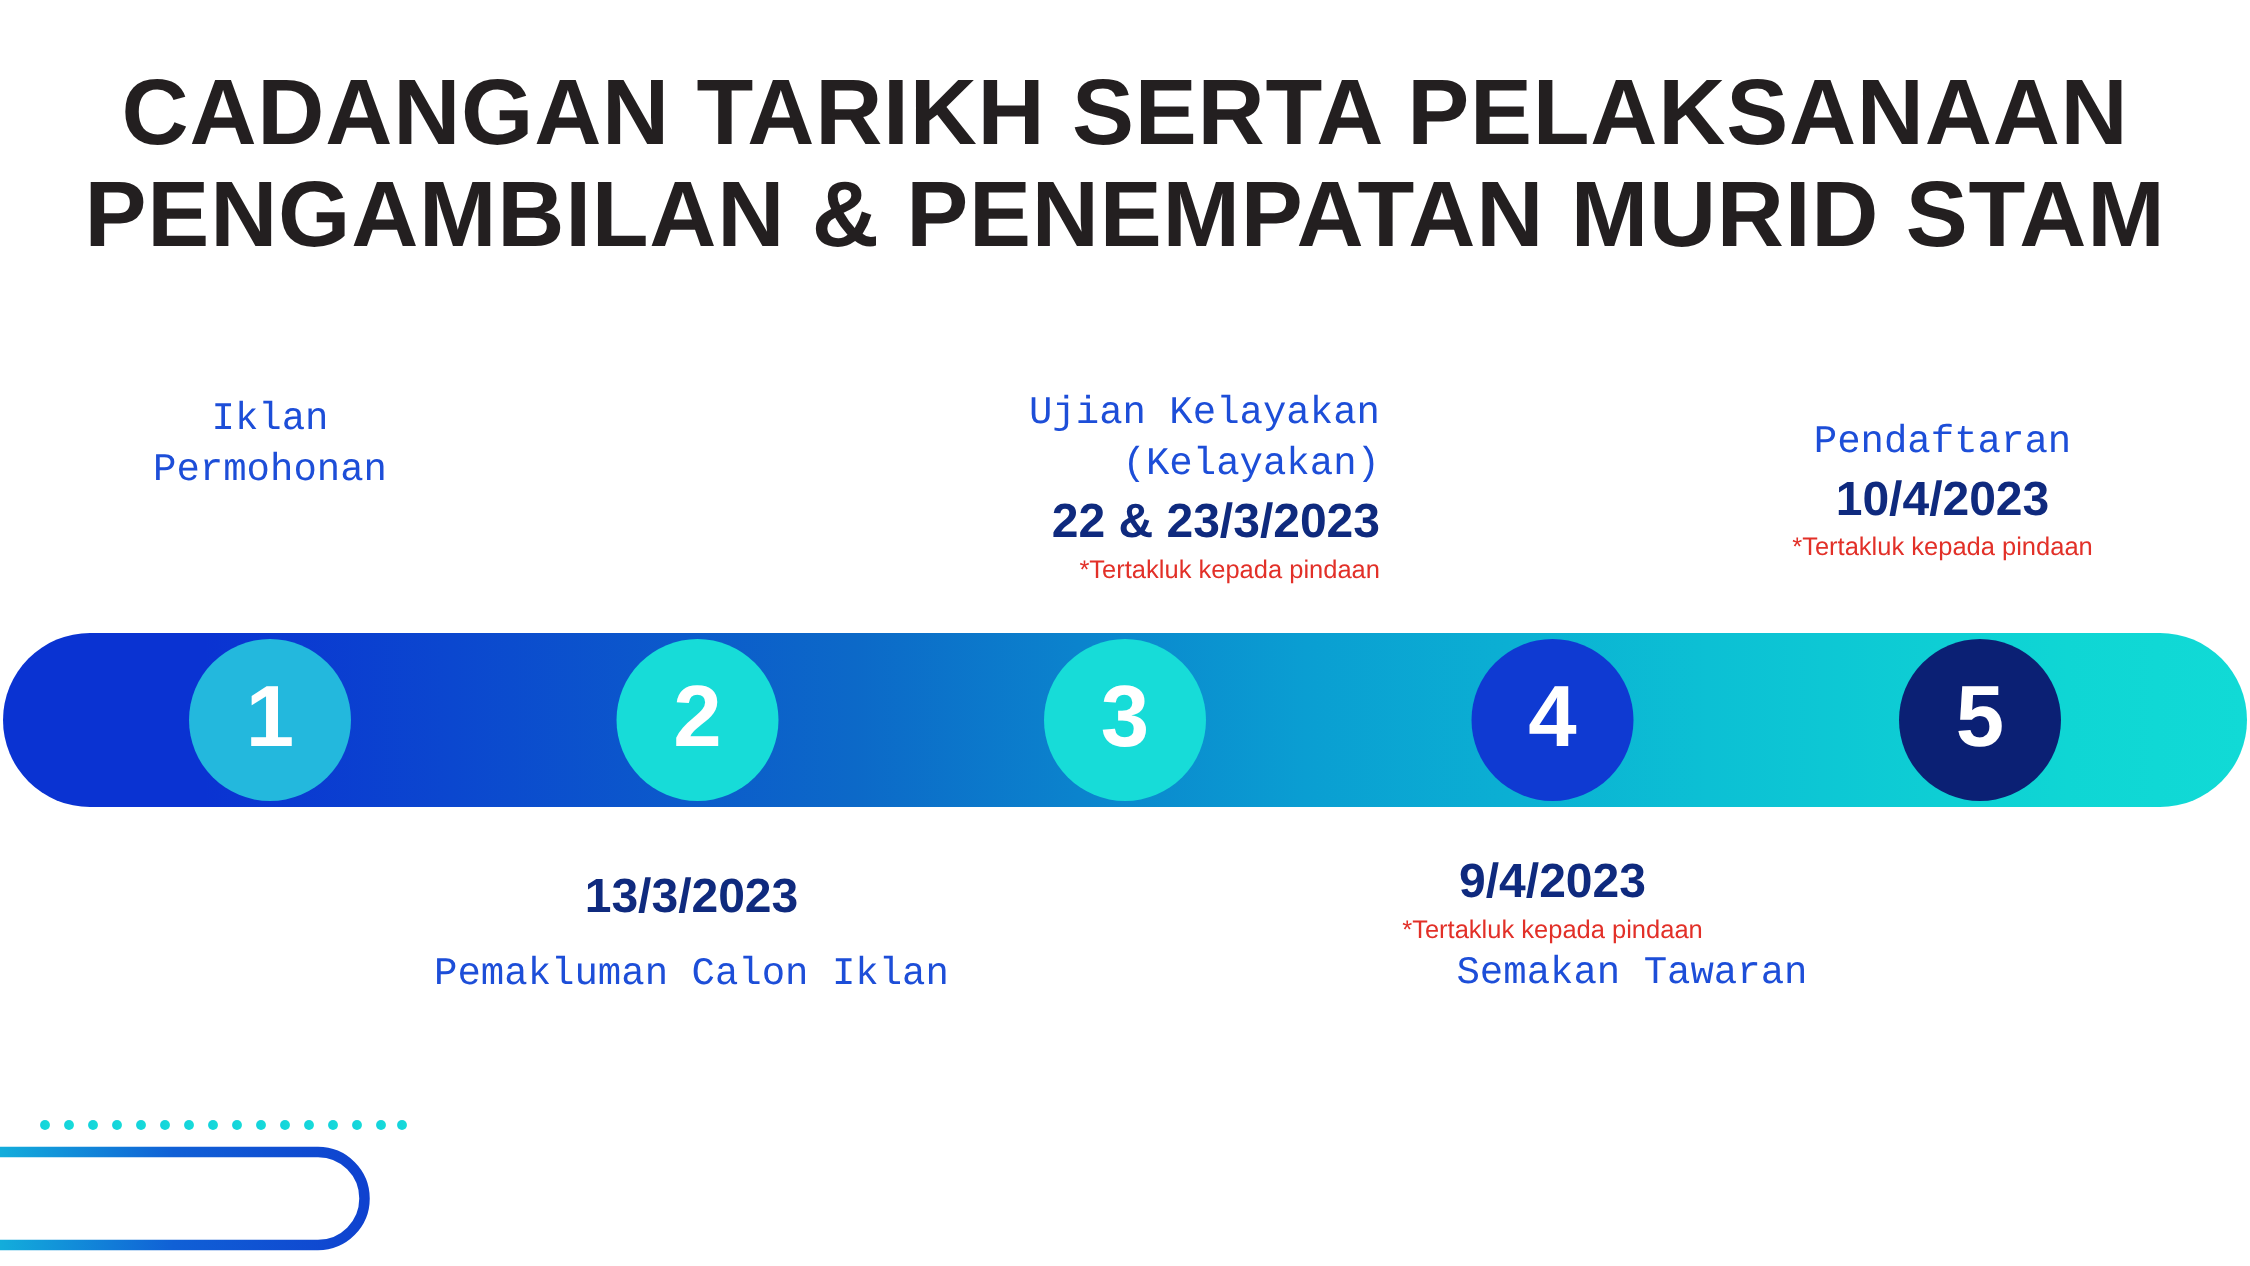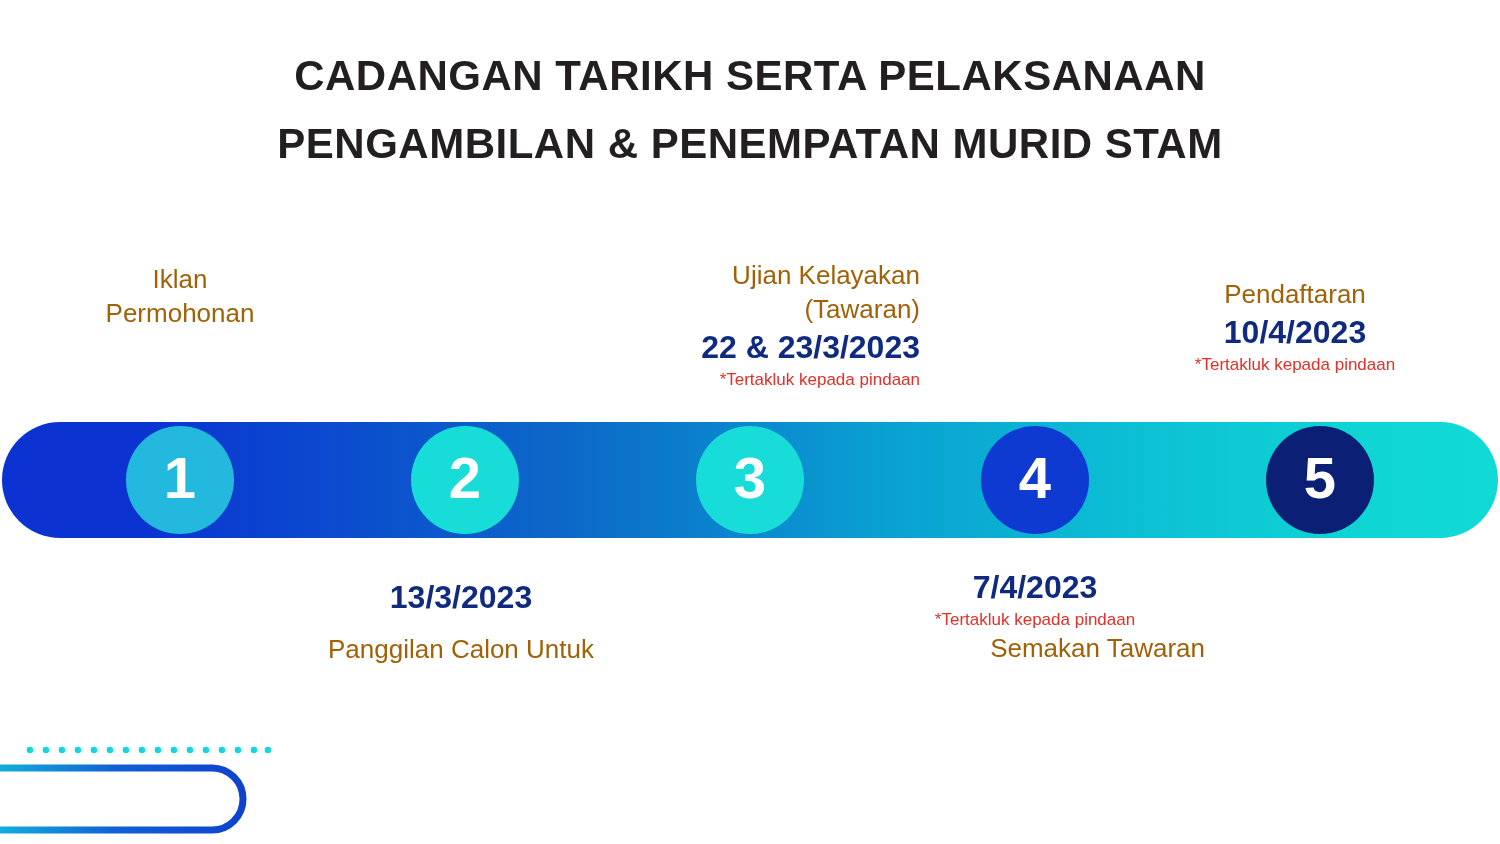--- a/index.html
+++ b/index.html
@@ -20,21 +20,21 @@
   .title-block {
     position: absolute;
     left: 0;
     top: 42px;
     width: 1500px;
     text-align: center;
   }
   .title-line {
     font-family: "Liberation Sans", sans-serif;
     font-weight: bold;
-    font-size: 42px;
+    font-size: 62px;
     line-height: 68px;
     letter-spacing: 0.5px;
     color: #231f20;
     white-space: nowrap;
   }
 
   
   .timeline-bar {
     position: absolute;
     left: 2px;
@@ -70,24 +70,24 @@
     line-height: 1;
   }
   .step-circle .num { transform: translateY(-2px); }
 
   
   .label-group {
     position: absolute;
     text-align: center;
   }
   .lbl-text {
-    font-family: Liberation Sans, sans-serif;
+    font-family: Liberation Mono, monospace;
     font-size: 26px;
     line-height: 34px;
-    color: #a16207;
+    color: #1d4ed8;
     white-space: nowrap;
   }
   .lbl-date {
     font-family: "Liberation Sans", sans-serif;
     font-weight: bold;
     font-size: 32px;
     line-height: 42px;
     color: #0f2a7e;
     white-space: nowrap;
   }
@@ -119,32 +119,32 @@
 
 <div class="timeline-bar"></div>
 
 <div class="label-group" style="left:10px; top:262px; width:340px;">
   <div class="lbl-text">Iklan</div>
   <div class="lbl-text">Permohonan</div>
 </div>
 
 <div class="label-group" style="left:281px; top:576px; width:360px;">
   <div class="lbl-date">13/3/2023</div>
-  <div class="lbl-text" style="margin-top:14px;">Panggilan Calon Untuk</div>
+  <div class="lbl-text" style="margin-top:14px;">Pemakluman Calon Iklan</div>
 </div>
 
 <div class="label-group" style="left:580px; top:258px; width:340px;text-align:right;">
   <div class="lbl-text">Ujian Kelayakan</div>
-  <div class="lbl-text">(Tawaran)</div>
+  <div class="lbl-text">(Kelayakan)</div>
   <div class="lbl-date">22 &amp; 23/3/2023</div>
   <div class="lbl-note">*Tertakluk kepada pindaan</div>
 </div>
 
 <div class="label-group" style="left:865px; top:566px; width:340px;">
-  <div class="lbl-date">7/4/2023</div>
+  <div class="lbl-date">9/4/2023</div>
   <div class="lbl-note">*Tertakluk kepada pindaan</div>
   <div class="lbl-text" style="text-align:right;">Semakan Tawaran</div>
 </div>
 
 <div class="label-group" style="left:1125px; top:277px; width:340px;">
   <div class="lbl-text">Pendaftaran</div>
   <div class="lbl-date">10/4/2023</div>
   <div class="lbl-note">*Tertakluk kepada pindaan</div>
 </div>
 

